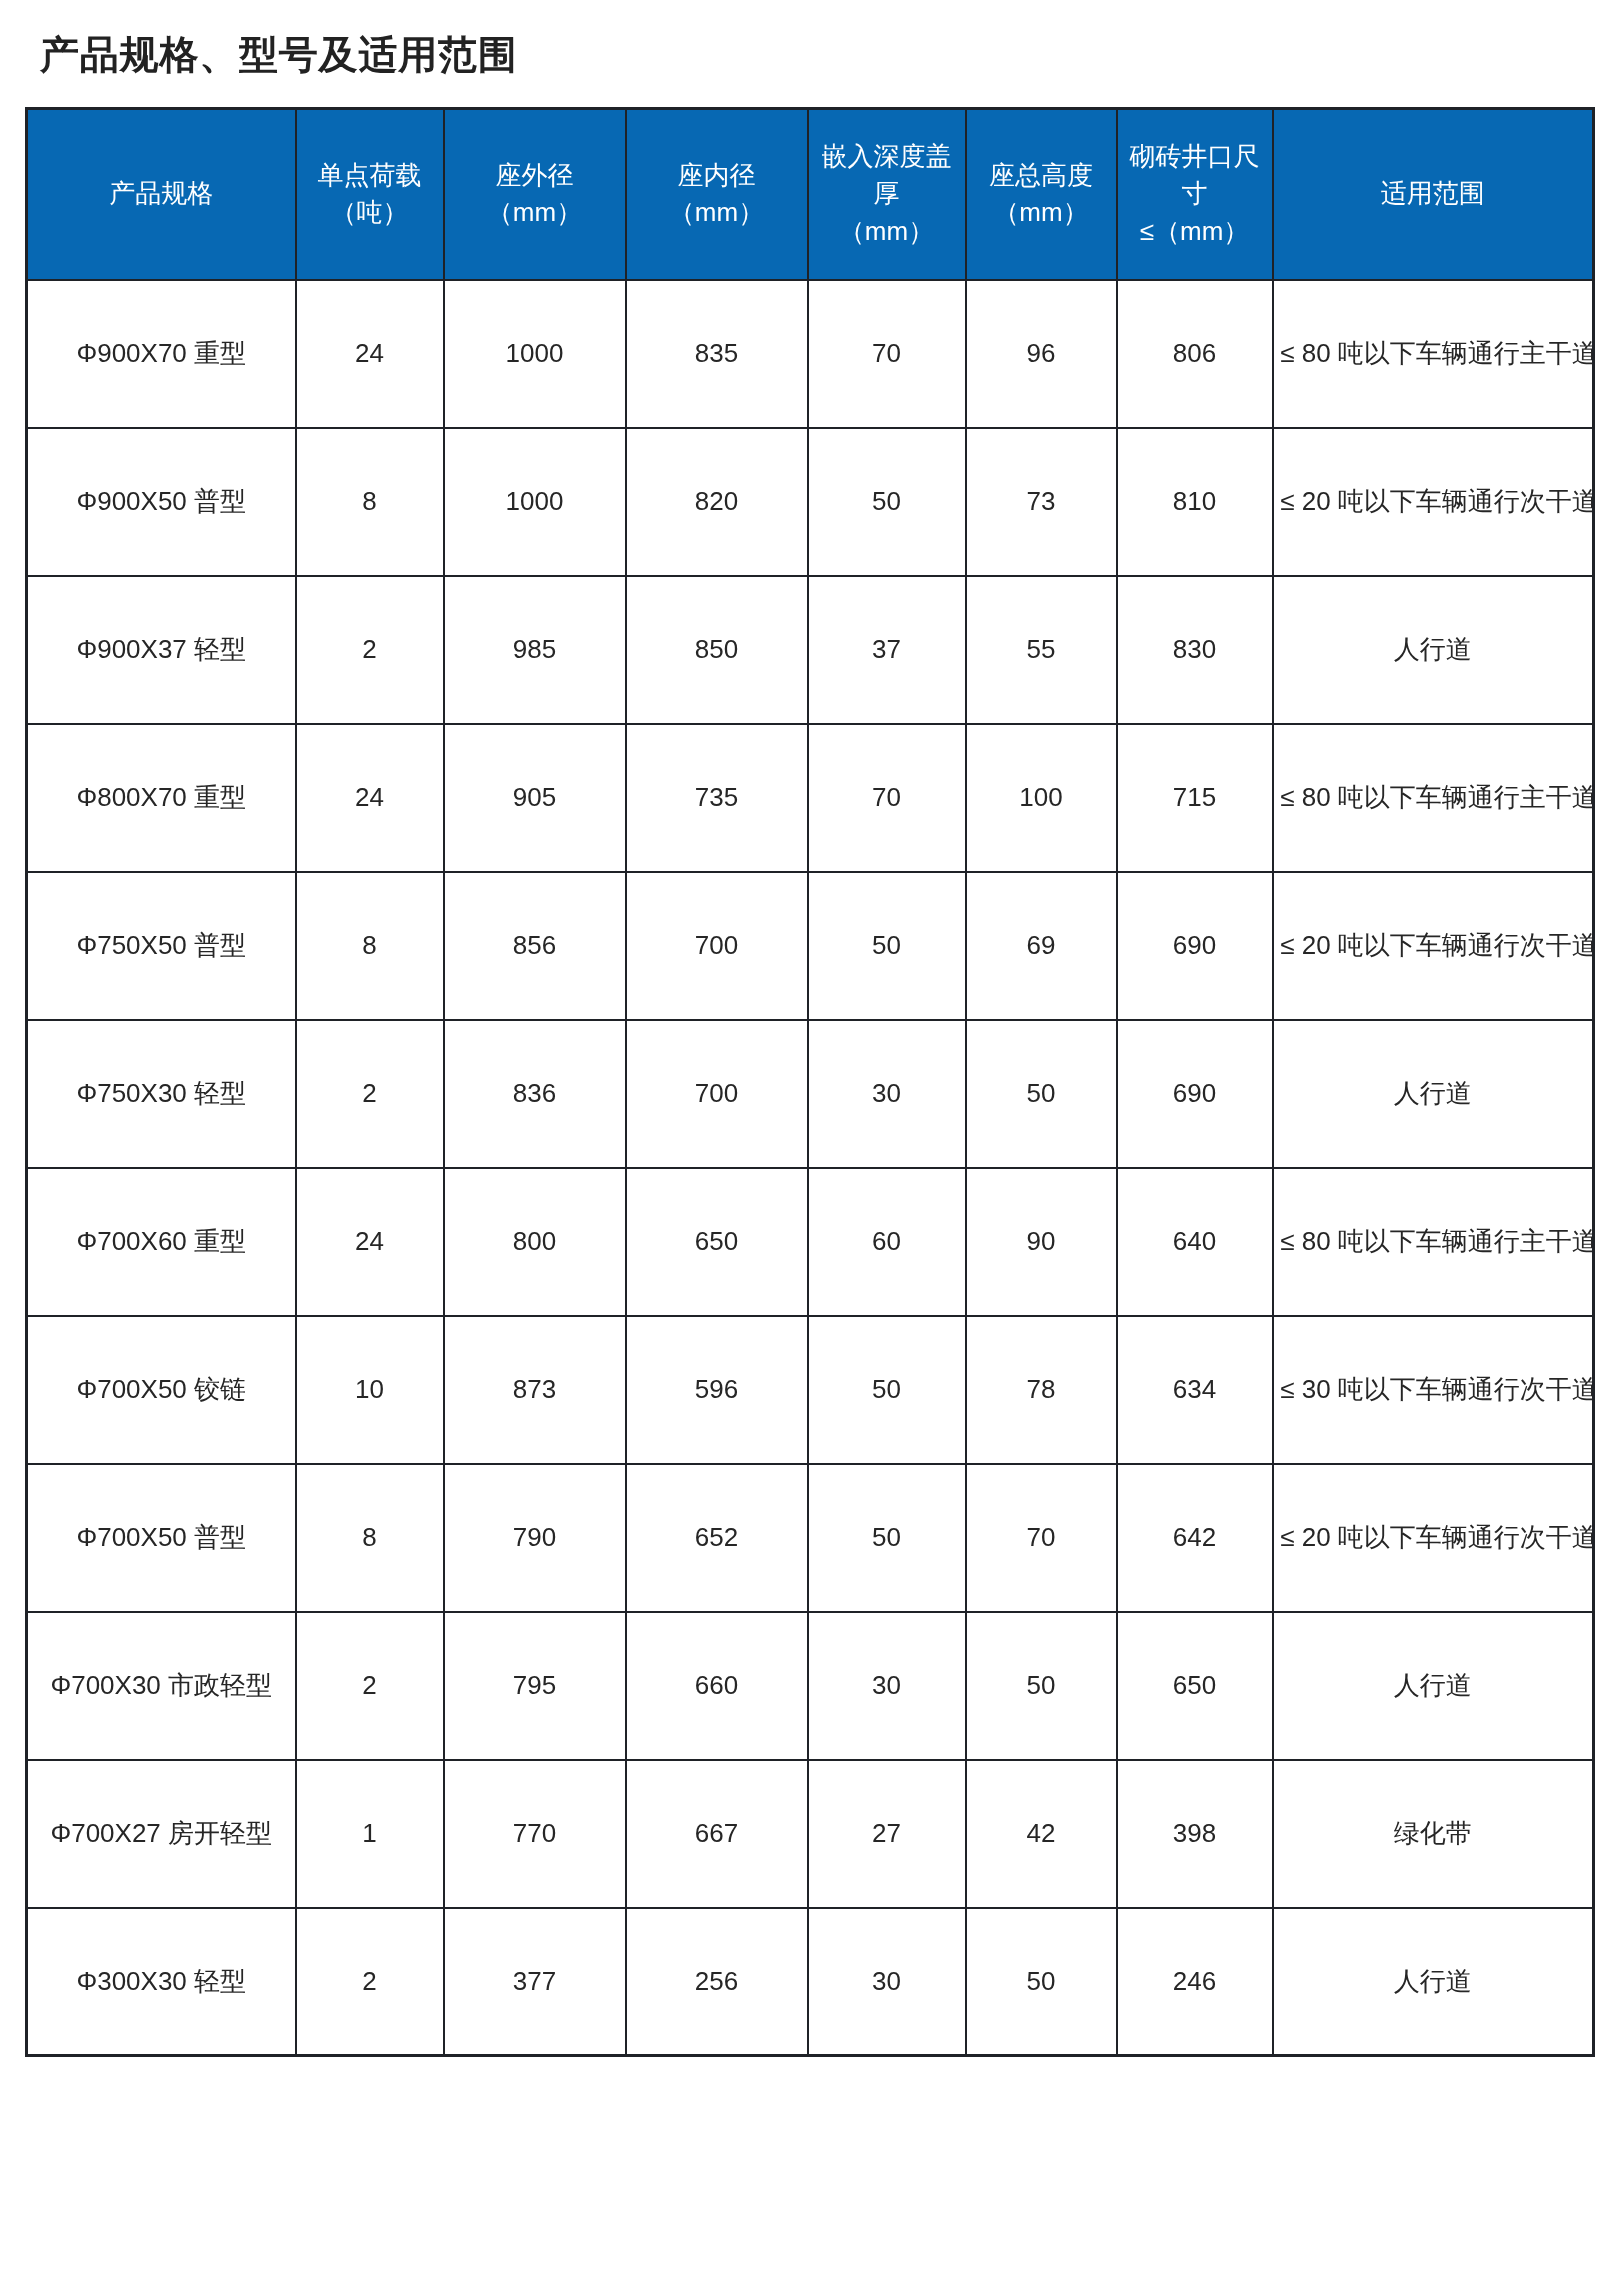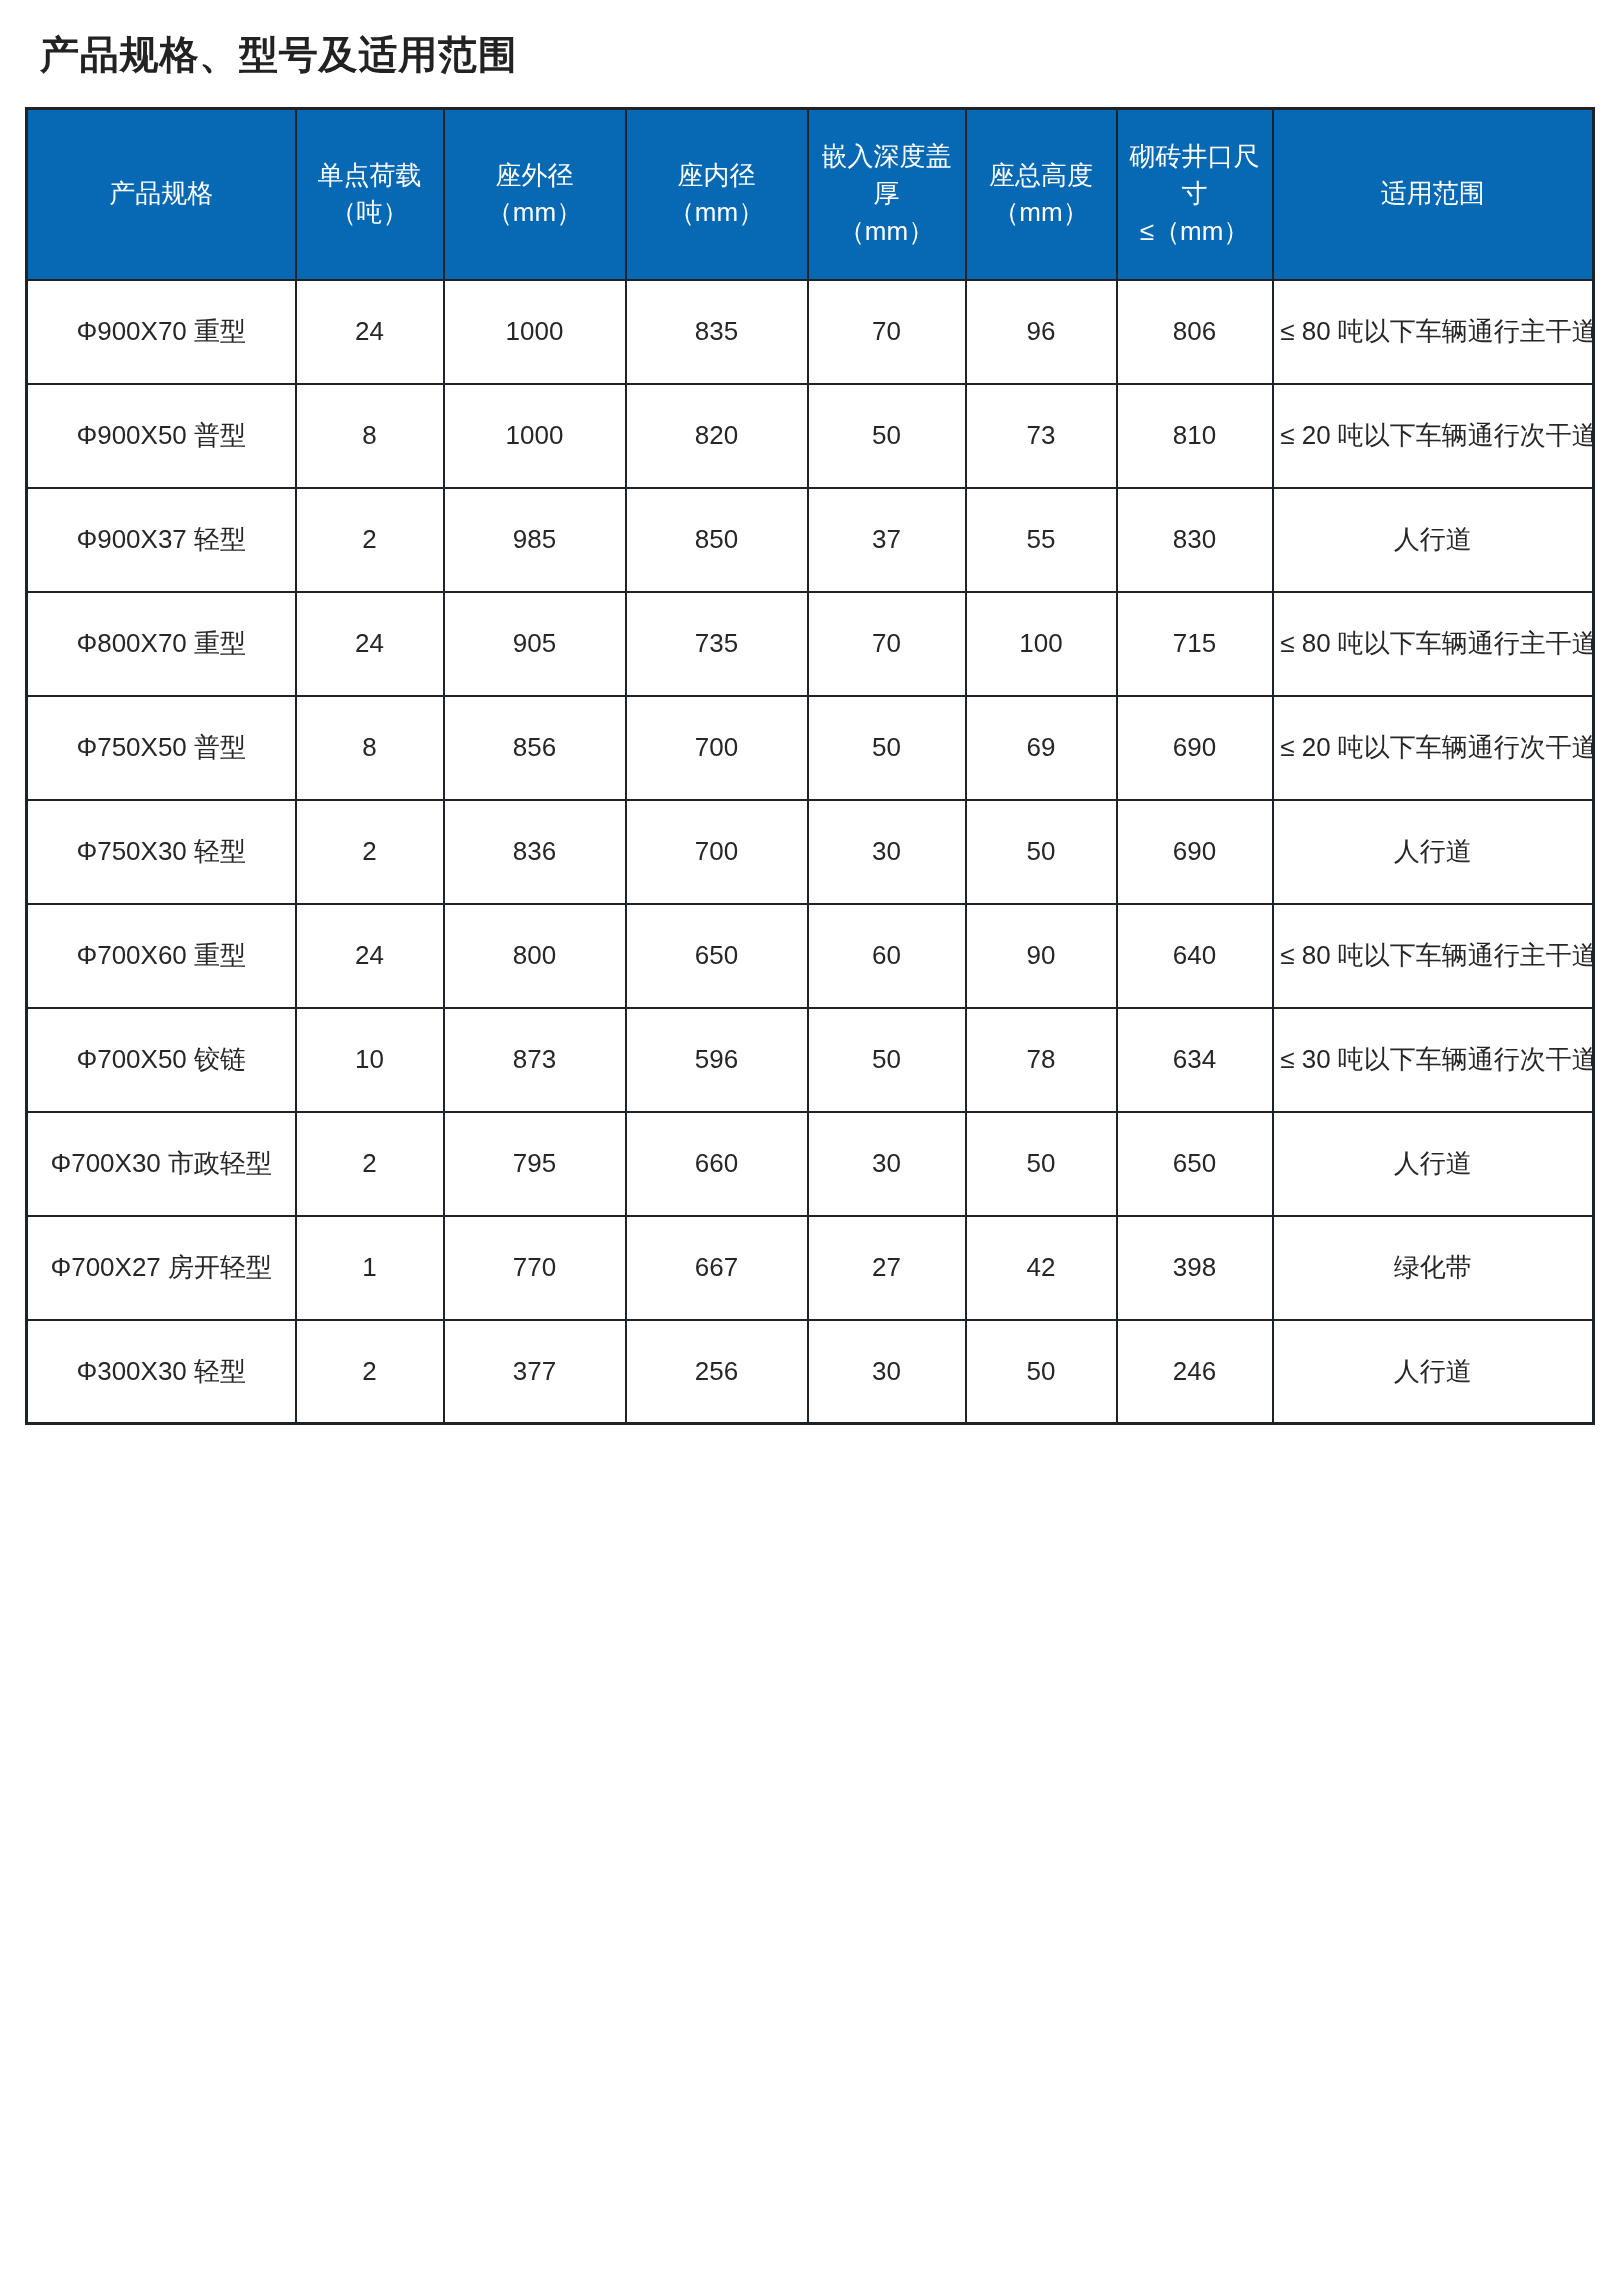--- a/index.html
+++ b/index.html
@@ -23,21 +23,21 @@
     position:absolute;left:25px;top:107px;width:1568px;
     border-collapse:collapse;table-layout:fixed;
     border:3.3px solid var(--border);
   }
   .spec-table th,.spec-table td{
     border:2.5px solid var(--border);
     text-align:center;vertical-align:middle;
     padding:0 6.7px;overflow:hidden;
   }
   .spec-table thead tr{height:171px;}
-  .spec-table tbody tr{height:104px;background:#ffffff;}
+  .spec-table tbody tr{height:148px;background:#ffffff;}
   .spec-table th{
     background:var(--header-bg);color:var(--header-text);
     font-weight:400;font-size:26px;line-height:1.45;
   }
   .spec-table td{
     font-size:26px;color:var(--cell-text);
     white-space:nowrap;
   }
   .hline{display:block;}
   .hline:empty{display:none;}
@@ -171,20 +171,30 @@
           <td>Φ700X50 铰链</td>
           <td>10</td>
           <td>873</td>
           <td>596</td>
           <td>50</td>
           <td>78</td>
           <td>634</td>
           <td>≤ 30 吨以下车辆通行次干道</td>
         </tr>
         <tr>
+          <td>Φ700X50 普型</td>
+          <td>8</td>
+          <td>790</td>
+          <td>652</td>
+          <td>50</td>
+          <td>70</td>
+          <td>642</td>
+          <td>≤ 20 吨以下车辆通行次干道</td>
+        </tr>
+        <tr>
           <td>Φ700X30 市政轻型</td>
           <td>2</td>
           <td>795</td>
           <td>660</td>
           <td>30</td>
           <td>50</td>
           <td>650</td>
           <td>人行道</td>
         </tr>
         <tr>

